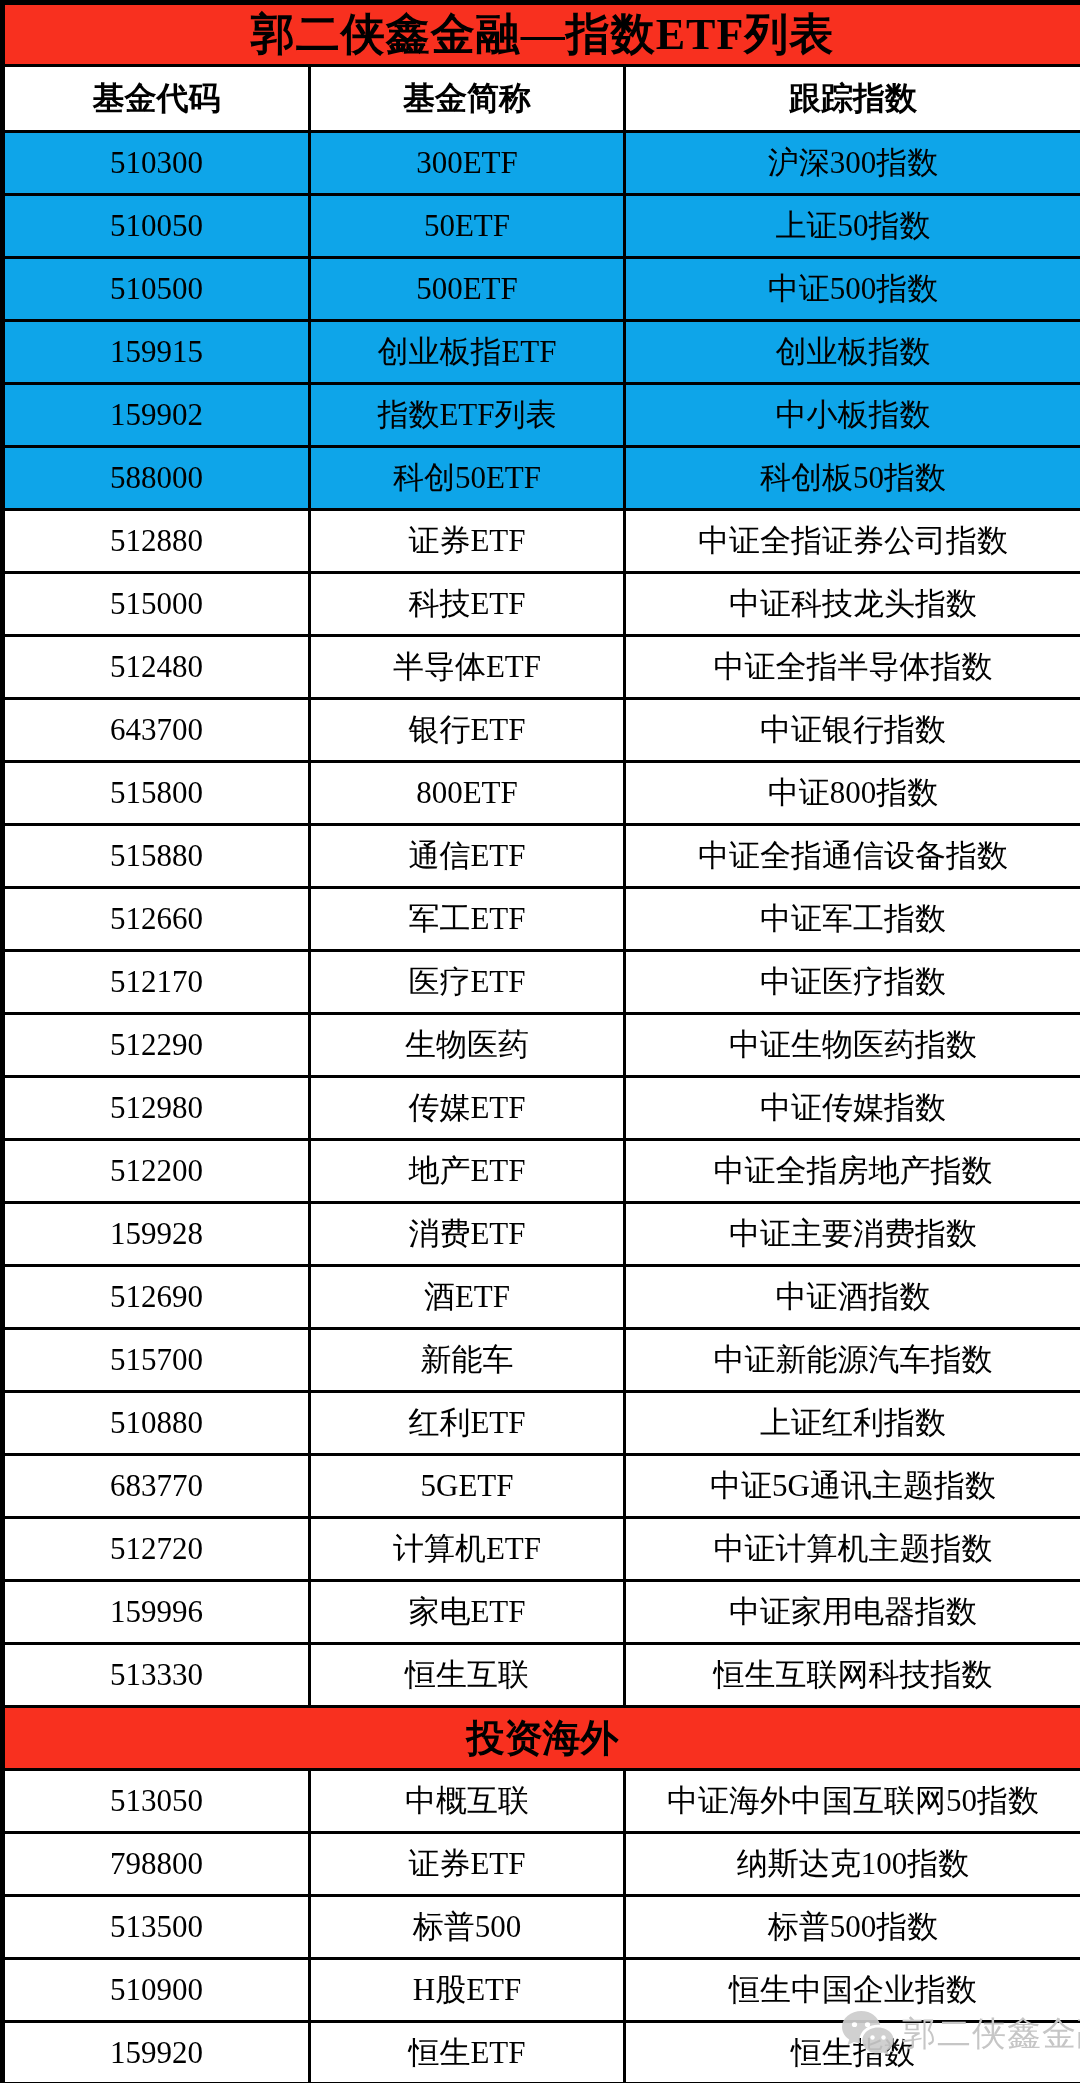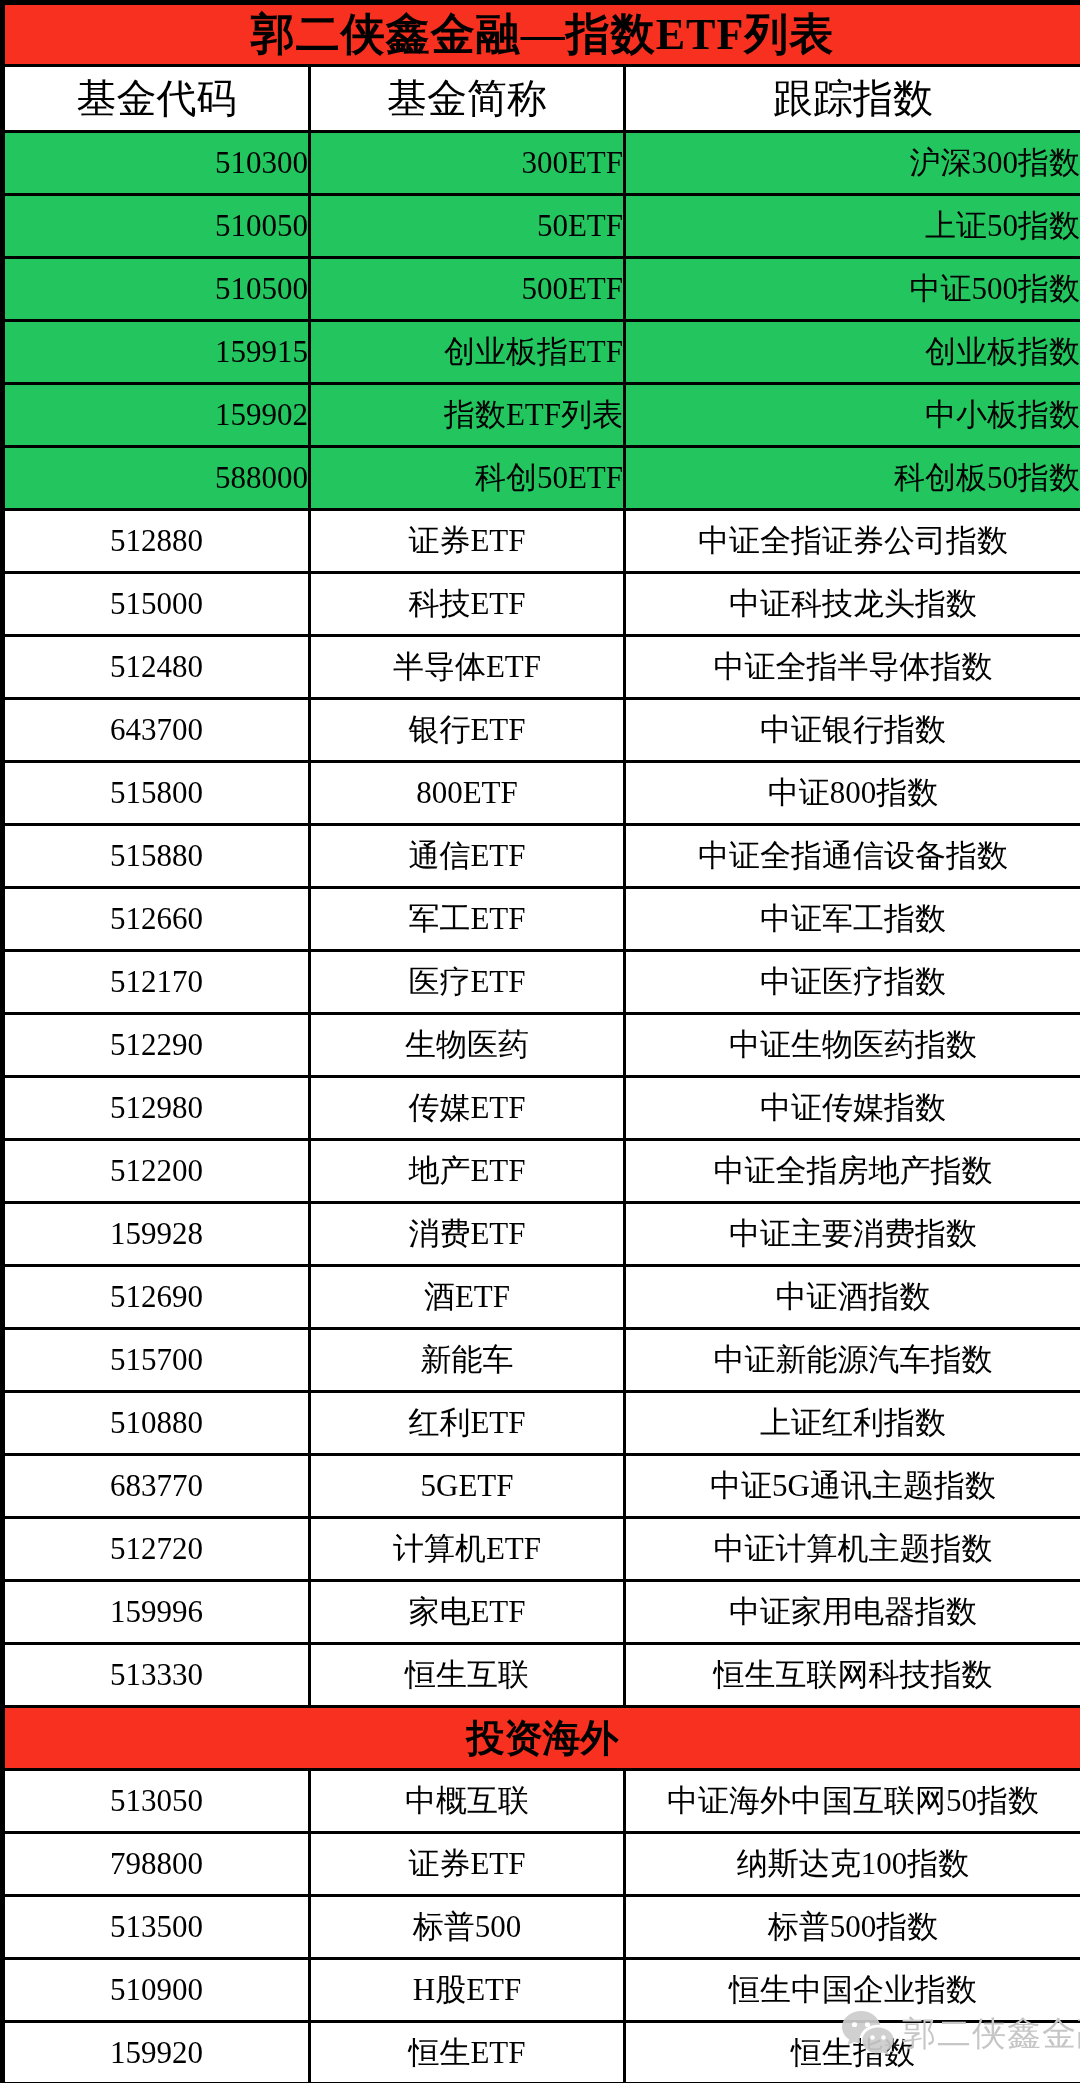--- a/index.html
+++ b/index.html
@@ -33,30 +33,30 @@
   tr.title-row { height: 62px; }
   .title-cell {
     background: #F8301F;
     font-weight: bold;
     font-size: 44px;
     letter-spacing: 1px;
   }
   tr.header-row { height: 66px; }
   .header-row th {
     background: #ffffff;
-    font-weight: normal;
-    font-size: 40px;
+    font-weight: bold;
+    font-size: 32px;
   }
   tbody td {
     font-size: 31px;
     font-weight: normal;
     background: #ffffff;
   }
   tr.data-row { height: 63px; }
-  tr.data-row.highlight td { background: #22c55e; text-align: right; }
+  tr.data-row.highlight td { background: #0ea5e9; }
   tr.section-row { height: 63px; }
   .section-cell {
     background: #F8301F;
     font-weight: bold;
     font-size: 38px;
   }
   .watermark {
     position: absolute;
     left: 840px;
     top: 2008px;

